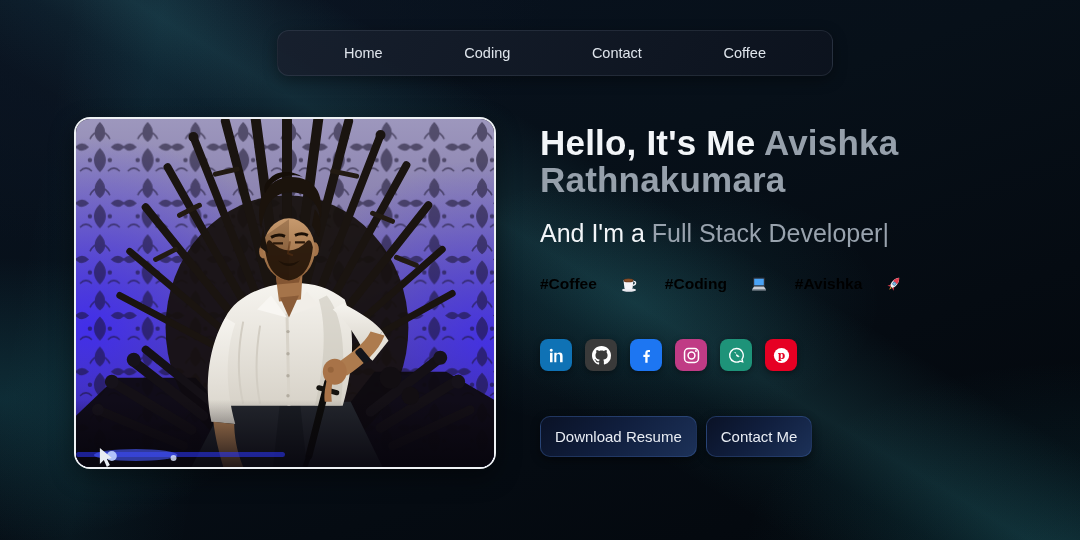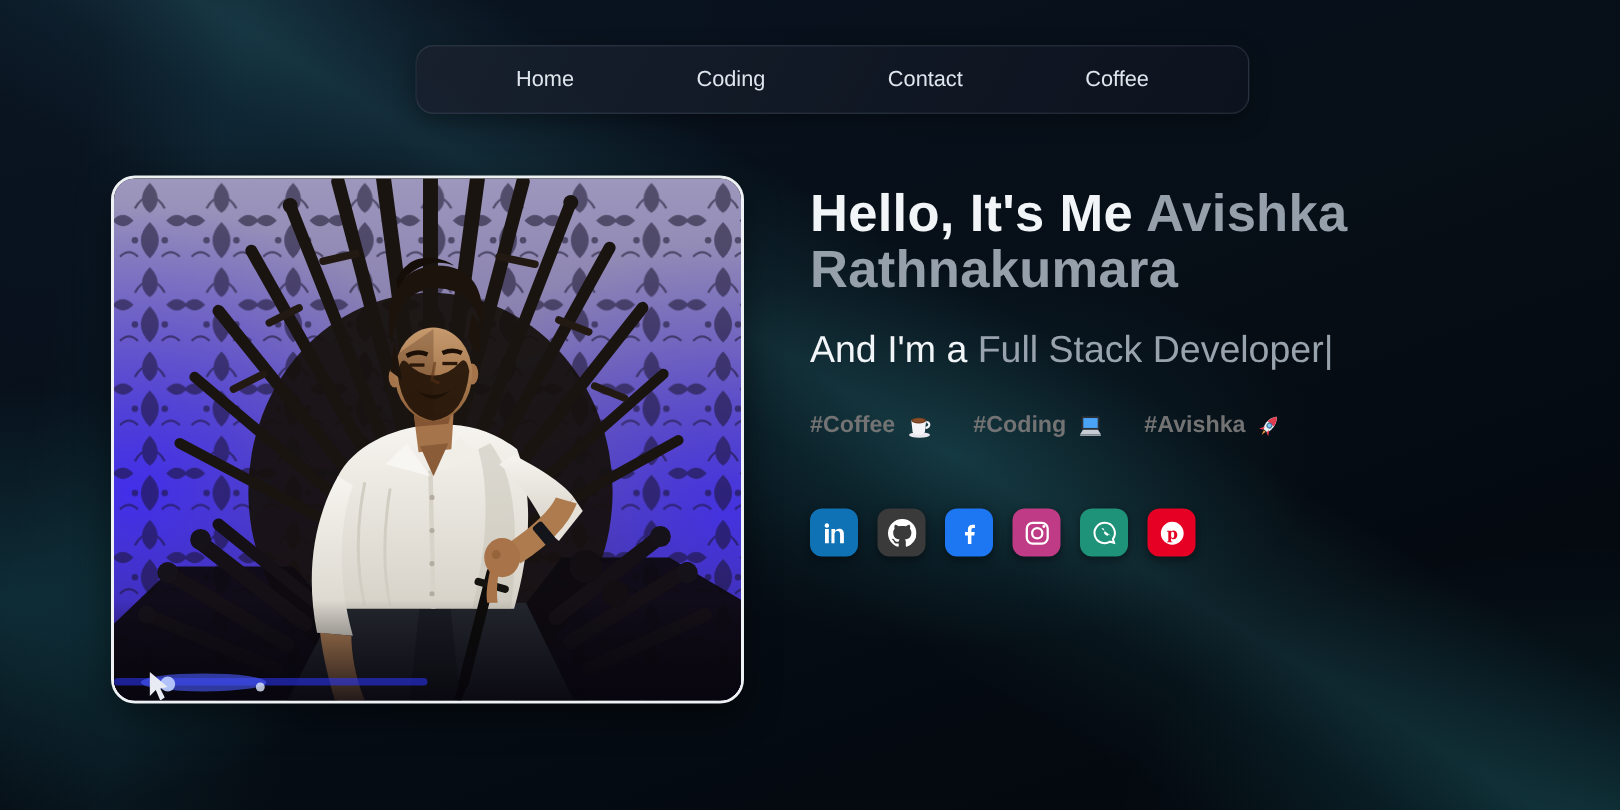--- a/index.html
+++ b/index.html
@@ -33,21 +33,21 @@
     box-shadow:0 8px 24px rgba(0,0,0,0.45);
   }
   .photo svg{display:block;width:100%;height:100%;}
   
   .hero{position:absolute;left:540px;top:124px;width:440px;}
   .h1{font-size:35px;font-weight:bold;line-height:37px;color:#f2f5f8;letter-spacing:0.2px;width:400px;}
   .h1 .muted{color:#96a0ab;}
   .h2{margin-top:21px;font-size:25px;font-weight:normal;color:#f2f5f8;white-space:nowrap;}
   .h2 .muted{color:#99a3ae;}
   .tags{margin-top:27px;display:flex;gap:27px;align-items:center;}
-  .tag{display:flex;align-items:center;gap:7px;font-size:15.5px;font-weight:bold;color:#737373;}
+  .tag{display:flex;align-items:center;gap:23px;font-size:15.5px;font-weight:bold;color:#000000;}
   .tag svg{width:18px;height:18px;}
   
   .social{margin-top:46px;display:flex;gap:13px;}
   .social a{
     width:32px;height:32px;border-radius:8px;display:flex;align-items:center;justify-content:center;
     cursor:pointer;box-shadow:0 2px 6px rgba(0,0,0,0.4);
   }
   .social svg{width:19px;height:19px;}
   
   .cta{margin-top:45px;display:flex;gap:9px;}
@@ -305,13 +305,17 @@
         </svg>
     </a>
     <a aria-label="Pinterest" style="background: rgb(230, 0, 35);">
       <svg viewBox="0 0 24 24">
           <circle cx="12" cy="12" r="9.6" fill="#fff"></circle>
           <text x="12" y="17" text-anchor="middle" font-family="DejaVu Serif, serif" font-size="13.5" font-weight="bold" fill="#e60023">p</text>
         </svg>
     </a>
   </div>
 
+  <div class="cta">
+    <button class="btn">Download Resume</button>
+    <button class="btn">Contact Me</button>
+  </div>
 </div>
 
 </body></html>

